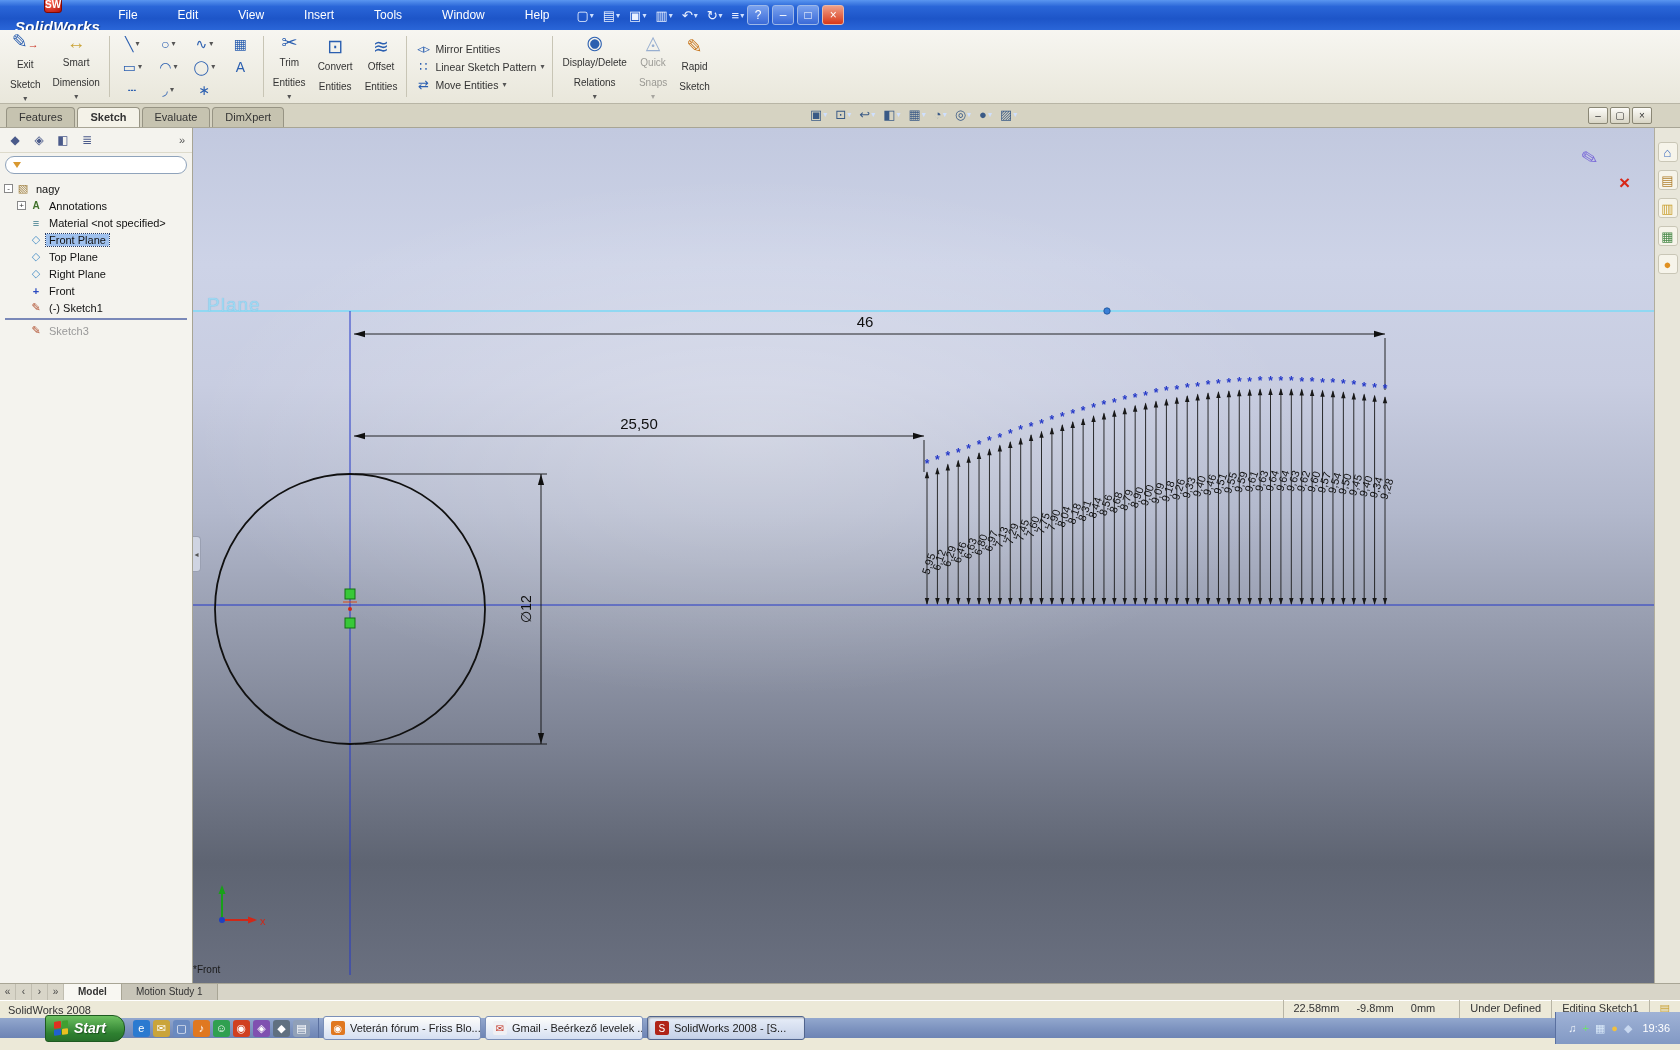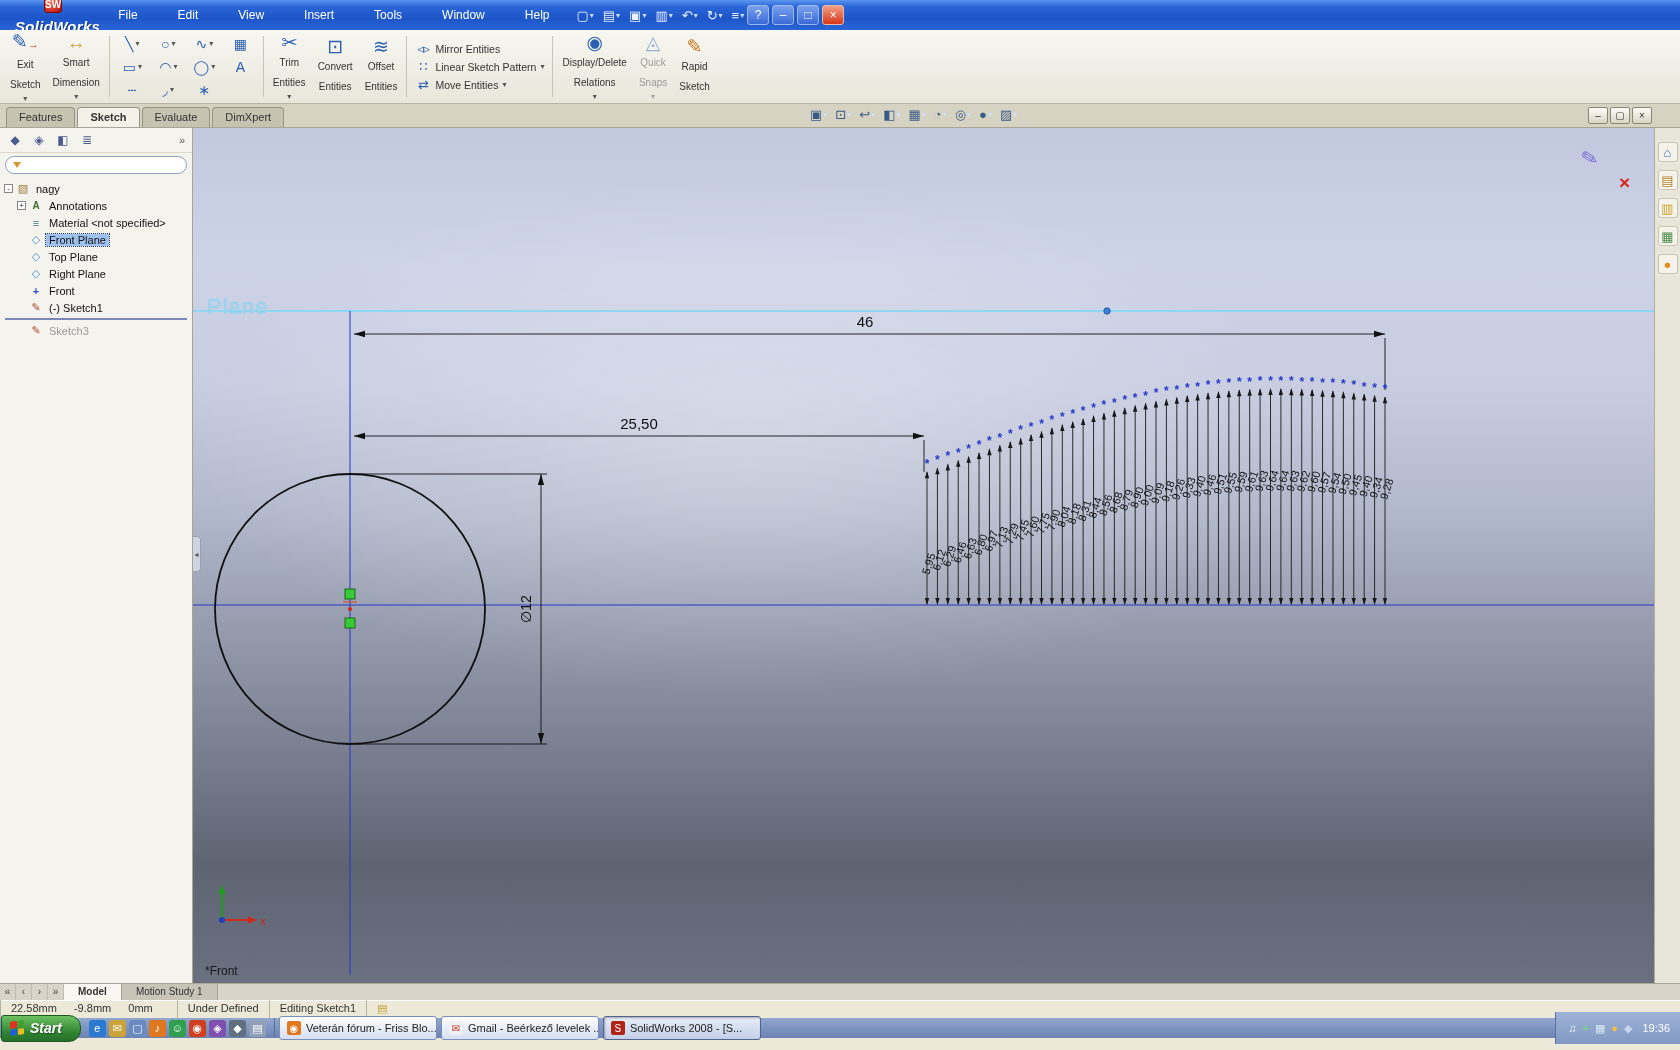--- a/index.html
+++ b/index.html
@@ -69,43 +69,43 @@
 .ti-material{color:#3a7a8a;font-weight:bold;}
 .ti-plane{color:#4a90c8;}
 .ti-origin{color:#2a4ac0;font-weight:bold;}
 .ti-sketch{color:#b05030;}
 .tree-divider{border-top:2px solid #7a88b8;margin:2px 5px;}
 
 
 .viewport{position:absolute;left:193px;top:128px;width:1461px;height:855px;overflow:hidden;background:linear-gradient(180deg,#c2c9df 0%,#cdd3e7 16%,#c8cde1 30%,#b2b8cc 45%,#979daf 58%,#7b8192 72%,#5e6472 86%,#6a7080 100%);}
 .viewport::before{content:'';position:absolute;inset:0;background:radial-gradient(ellipse 900px 420px at 38% 36%,rgba(255,255,255,.30),rgba(255,255,255,0) 62%);}
 .viewport svg{position:absolute;left:0;top:0;}
-.plane-label{position:absolute;left:14px;top:166px;font-size:22px;color:#9ed8f2;letter-spacing:1px;text-shadow:0 0 1px #6fb8dc;}
-.front-label{position:absolute;left:12px;top:836px;font-size:12px;color:#1a1a1a;}
+.plane-label{position:absolute;left:14px;top:166px;font-size:19px;color:#9ed8f2;letter-spacing:1px;text-shadow:0 0 1px #6fb8dc;}
+.front-label{position:absolute;left:0;top:836px;font-size:10px;color:#1a1a1a;}
 .confirm-pencil{position:absolute;right:56px;top:18px;font-size:20px;color:#7a6ad8;transform:rotate(-12deg);}
 .confirm-close{position:absolute;right:24px;top:44px;font-size:19px;color:#d82818;font-weight:bold;}
 .splitter{position:absolute;left:0;top:408px;width:8px;height:36px;background:#cfd4e2;border:1px solid #9aa0b2;border-left:none;border-radius:0 4px 4px 0;display:flex;align-items:center;justify-content:center;font-size:8px;color:#555;}
 
 
 .right-strip{position:absolute;right:0;top:128px;width:26px;height:855px;background:#e8e6da;border-left:1px solid #b0ad9d;display:flex;flex-direction:column;align-items:center;padding-top:14px;gap:8px;}
 .rs-btn{width:20px;height:20px;display:flex;align-items:center;justify-content:center;font-size:13px;border-radius:3px;background:#f6f4ea;border:1px solid #c9c6b6;}
 
 
 .doc-tabs{position:absolute;left:0;top:983px;width:100%;height:17px;background:#d8d5c8;border-top:1px solid #a8a595;display:flex;align-items:stretch;font-size:10px;}
 .dt-nav{display:flex;}
 .dt-nav-btn{width:16px;text-align:center;line-height:15px;color:#444;border-right:1px solid #c0bdb0;}
 .dt-tab{padding:0 14px;line-height:15px;background:#c8c5b8;color:#333;border-right:1px solid #a8a595;}
 .dt-tab.active{background:#f8f7f2;font-weight:bold;}
 .statusbar{position:absolute;left:0;top:1000px;width:100%;height:18px;background:#ece9d8;border-top:1px solid #fff;display:flex;align-items:center;font-size:11px;color:#333;}
 .sb-left{padding:0 8px;flex:1;}
 .sb-cell{padding:0 10px;height:20px;line-height:16px;border-left:1px solid #b8b5a5;white-space:nowrap;}
 .sb-coords span{margin-right:14px;}
 
 
-.taskbar{position:absolute;left:0;top:1018px;width:100%;height:20px;background:linear-gradient(180deg,#93a8ce 0%,#7e94c0 50%,#6d84b4 100%);display:flex;align-items:center;}
+.taskbar{position:absolute;left:0;top:1018px;width:100%;height:20px;background:linear-gradient(180deg,#93a8ce 0%,#7e94c0 50%,#6d84b4 100%);display:flex;align-items:center;padding-left:44px;}
 .start-btn{height:27px;margin-left:1px;padding:0 18px 0 8px;background:linear-gradient(180deg,#6cc060,#2e8030 70%,#27702a);border-radius:3px 12px 12px 3px;color:#fff;font-weight:bold;font-style:italic;font-size:14px;display:flex;align-items:center;gap:6px;text-shadow:1px 1px 1px rgba(0,0,0,.4);border:1px solid #1e5a20;}
 .flag{width:14px;height:14px;display:grid;grid-template-columns:1fr 1fr;grid-template-rows:1fr 1fr;gap:1px;transform:skewY(-6deg);}
 .flag i{border-radius:1px;}
 .quick-launch{display:flex;align-items:center;gap:3px;padding:0 8px;border-right:1px solid #5a70a0;height:100%;}
 .ql-btn{width:17px;height:17px;border-radius:3px;display:flex;align-items:center;justify-content:center;font-size:11px;color:#fff;}
 .task-btn{height:24px;width:158px;margin-left:4px;padding:0 7px;background:linear-gradient(180deg,#fdfdfb,#d5dff2);border:1px solid #7a8fb8;border-radius:3px;display:flex;align-items:center;gap:5px;font-size:11px;color:#222;overflow:hidden;white-space:nowrap;}
 .task-btn.active{background:linear-gradient(180deg,#e8eef8,#c4d0e8);border-color:#51658e;box-shadow:inset 1px 1px 2px rgba(0,0,0,.3);}
 .task-ico{width:14px;height:14px;border-radius:2px;flex:none;display:flex;align-items:center;justify-content:center;font-size:10px;color:#fff;}
 .tb-spacer{flex:1;}
 .tray{height:32px;display:flex;align-items:center;gap:6px;padding:0 10px 0 12px;background:linear-gradient(180deg,#9fb2d6,#8299c4);border-left:1px solid #5a70a0;}
@@ -780,20 +780,21 @@
       <div class="dt-nav-btn">›</div>
       <div class="dt-nav-btn">»</div>
     </div>
     <div style="display:flex" id="doc-tab-list">
         <div class="dt-tab active">Model</div>
         <div class="dt-tab">Motion Study 1</div>
       </div>
   </div>
 
   <div class="statusbar">
+    <div class="sb-left">SolidWorks 2008</div>
     <div class="sb-cell sb-coords">
       <span>22.58mm</span>
       <span>-9.8mm</span>
       <span>0mm</span>
     </div>
     <div class="sb-cell">Under Defined</div>
     <div class="sb-cell">Editing Sketch1</div>
     <div class="sb-cell" style="color:#caa43a">▤</div>
   </div>
 

